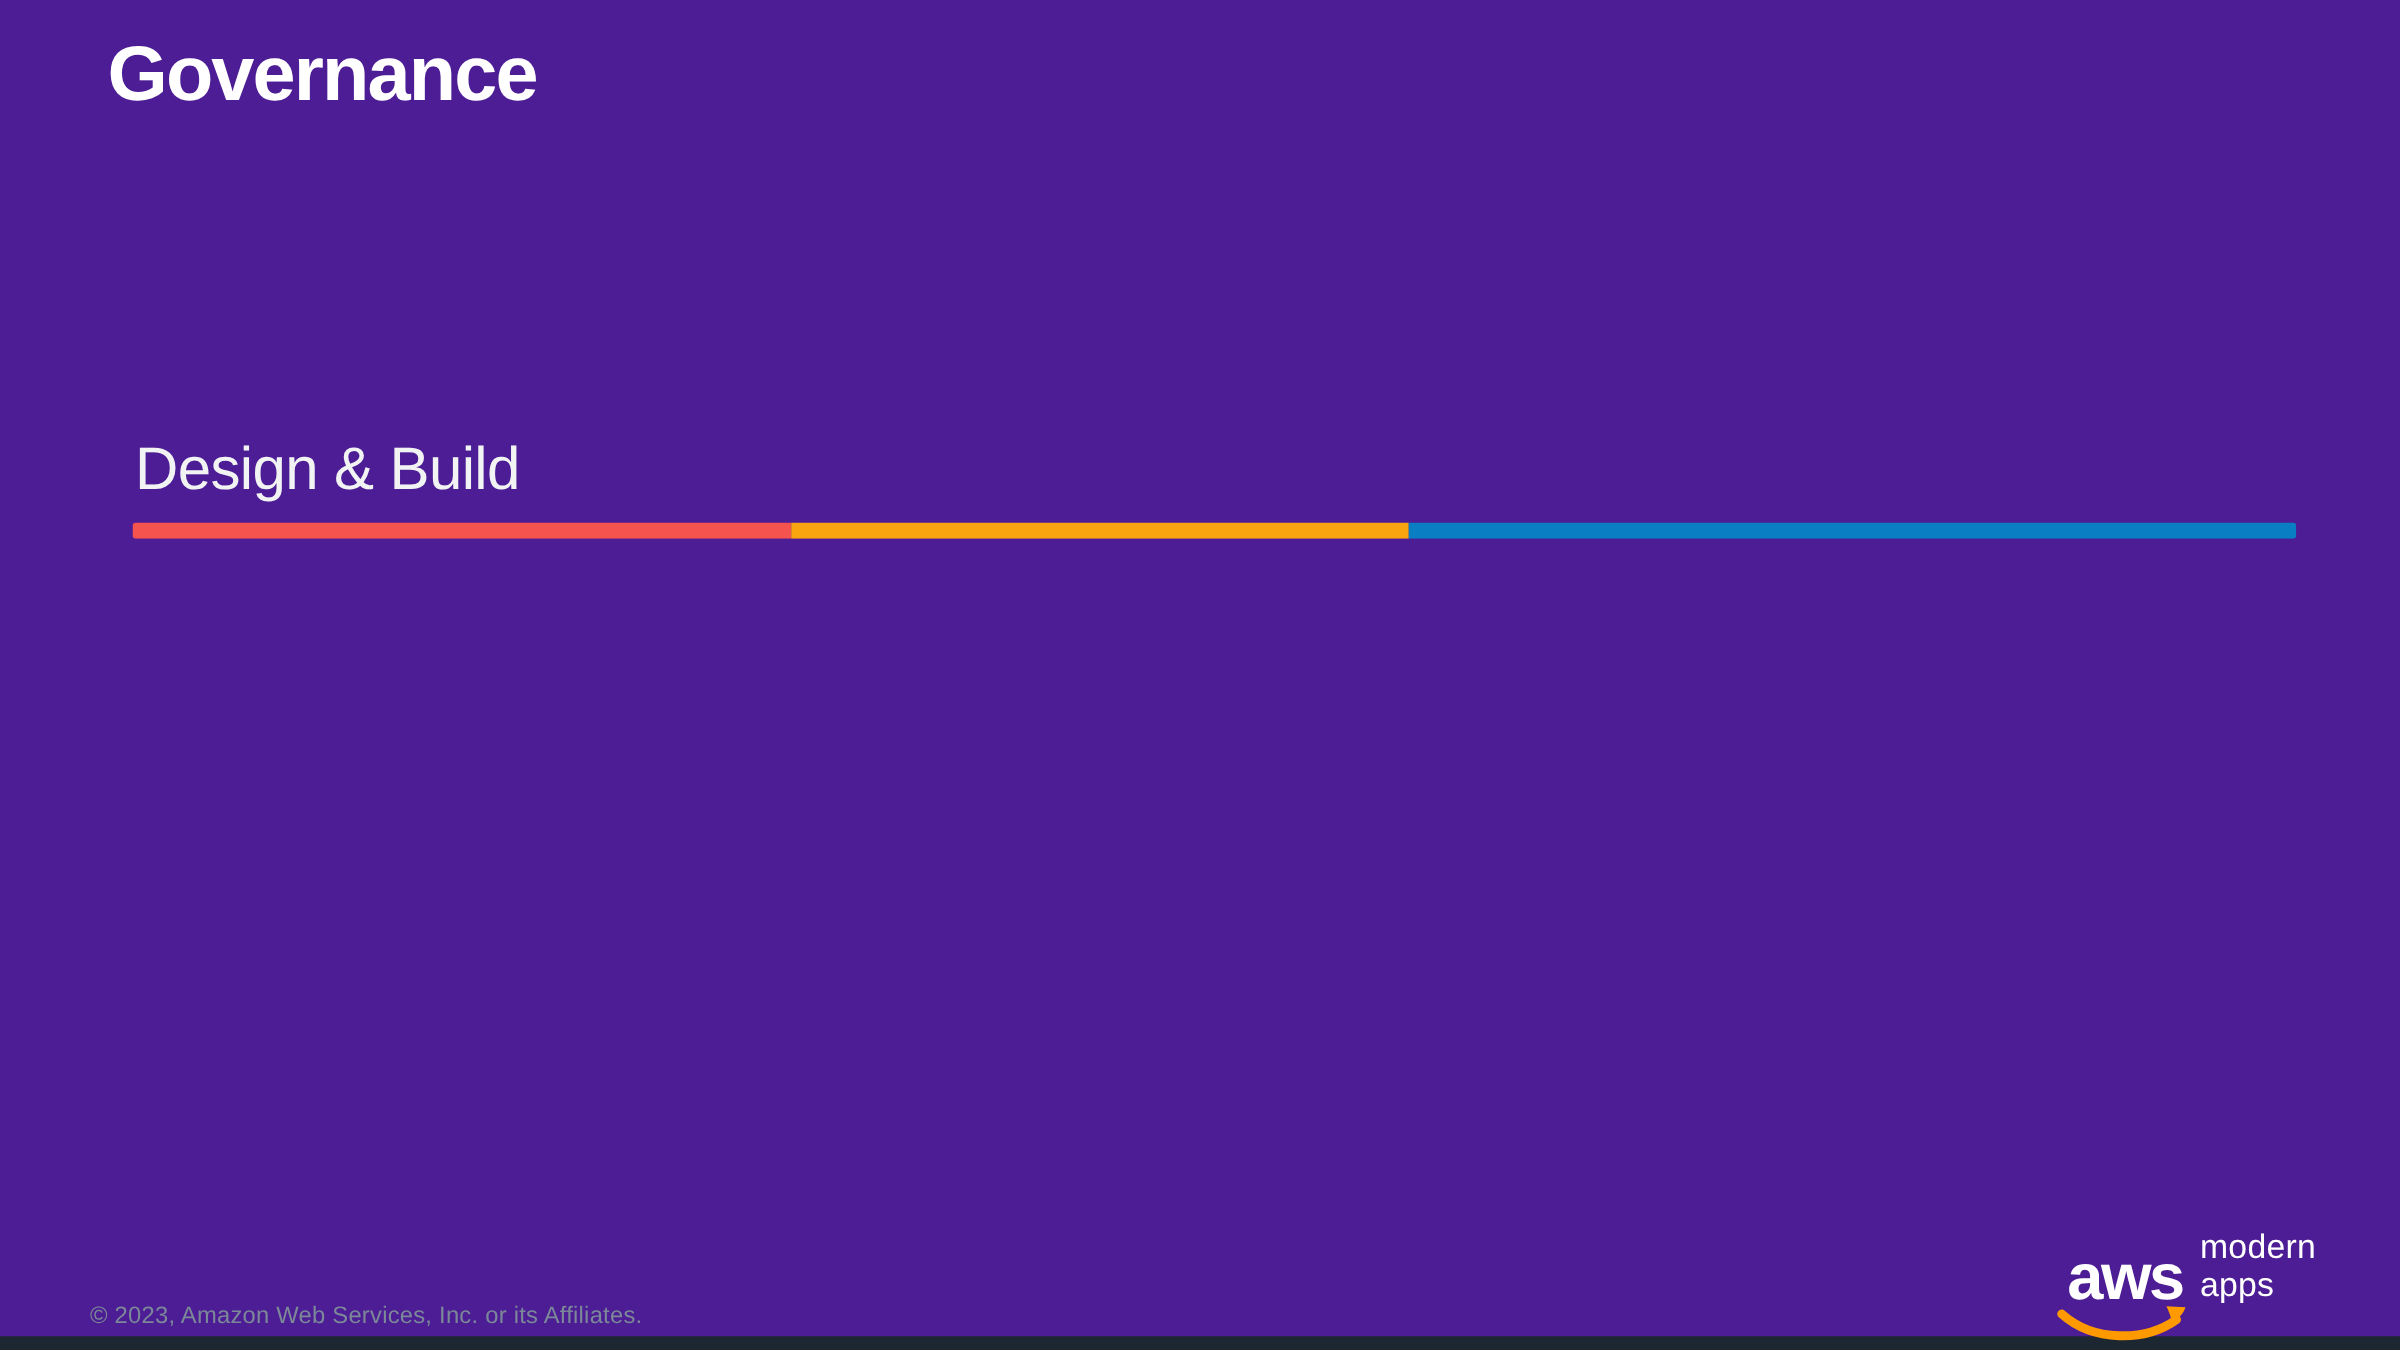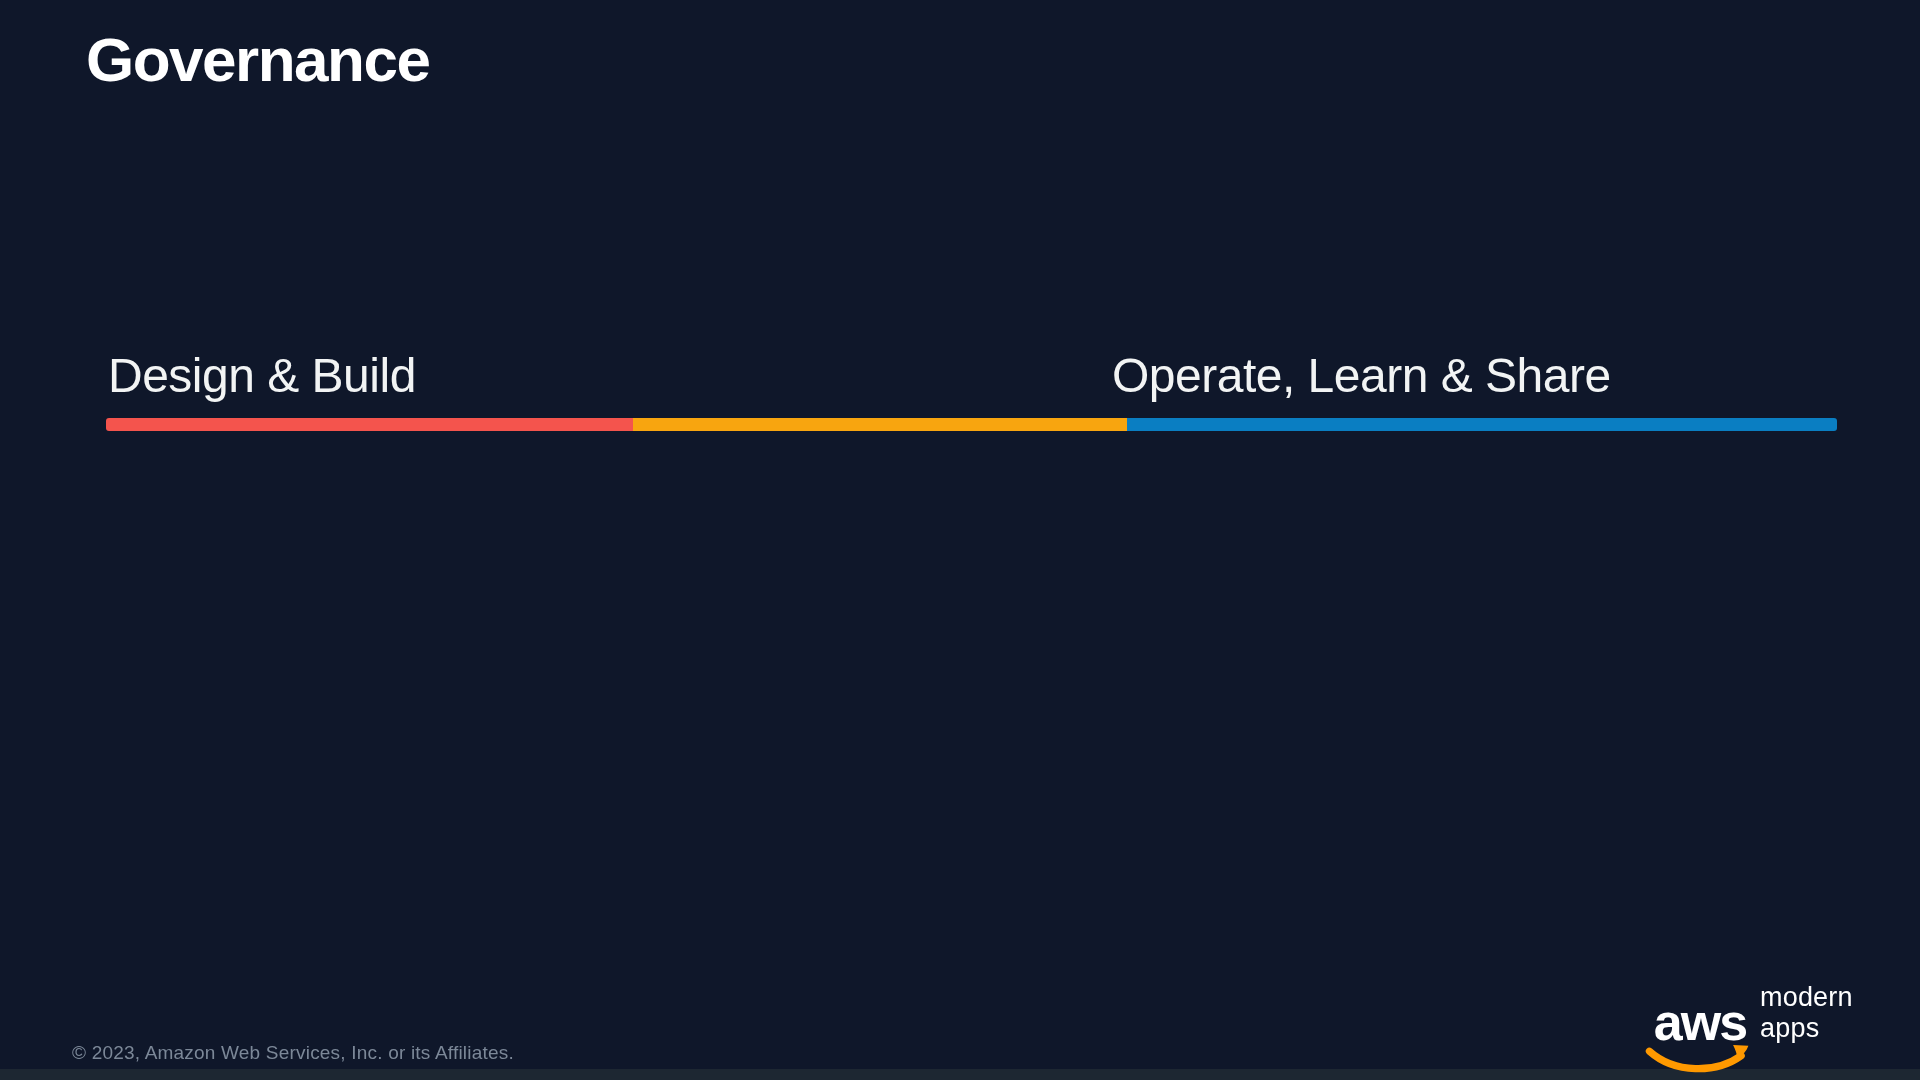--- a/index.html
+++ b/index.html
@@ -104,27 +104,26 @@
     font-size: 27px;
     font-weight: 400;
     line-height: 31px;
     color: #FFFFFF;
     letter-spacing: 0.2px;
   }
 </style>
 </head>
 <body>
 
-<div class="slide" style="background: #0f172a;">
+<div class="slide" style="background: #4c1d95;">
 
   <div class="slide-title">Governance</div>
 
   <div class="phases">
     <div class="phase-label phase-label-0">Design &amp; Build</div>
-    <div class="phase-label phase-label-2">Operate, Learn &amp; Share</div>
 
     <div class="phase-bar">
       <div class="phase-seg-0" style="background: rgb(244, 84, 77);"></div>
       <div class="phase-seg-1" style="background: rgb(248, 165, 15);"></div>
       <div class="phase-seg-2" style="background: rgb(10, 126, 194);"></div>
     </div>
   </div>
 
   <div class="copyright">© 2023, Amazon Web Services, Inc. or its Affiliates.</div>
 

